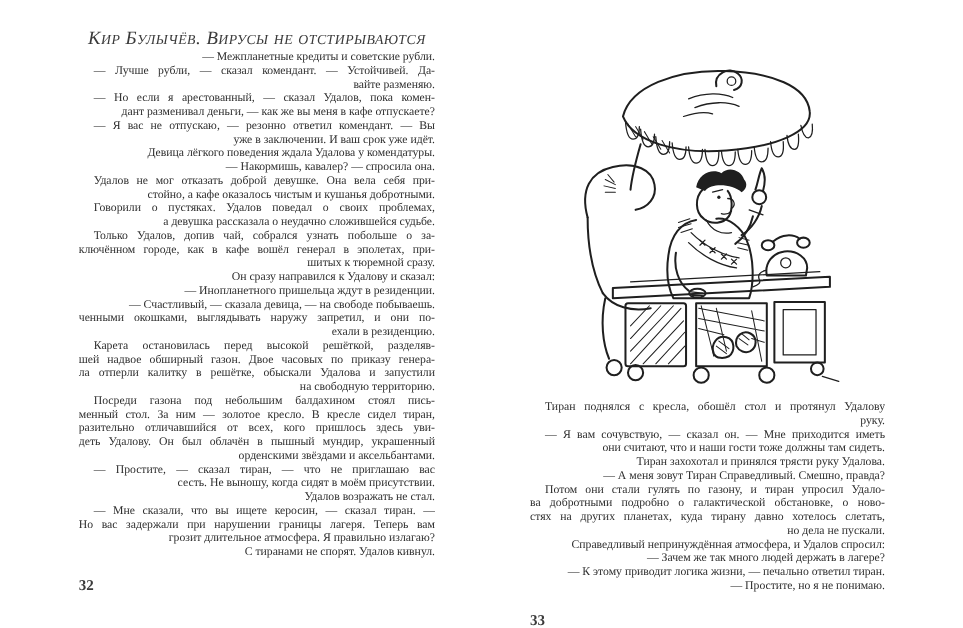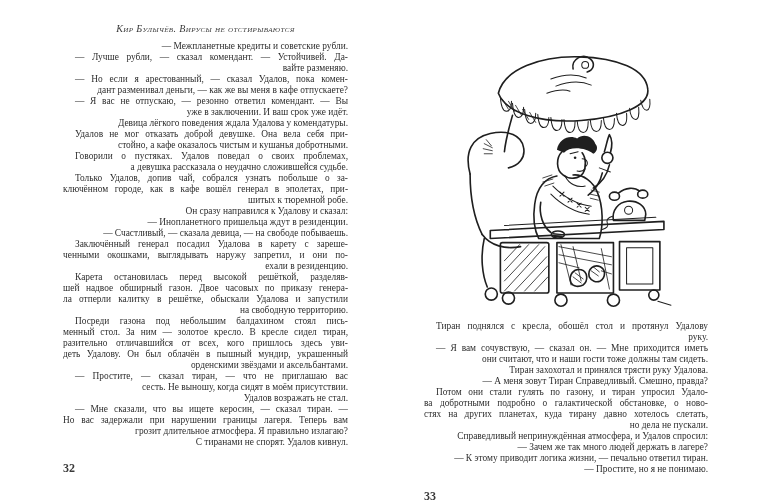--- a/index.html
+++ b/index.html
@@ -9,21 +9,21 @@
     color:#2e2e2e;
     -webkit-font-smoothing:antialiased;
   }
   .spread{position:relative;width:770px;height:502px;background:#ffffff;}
   .page{position:absolute;top:0;height:502px;}
   .page-left{left:63px;width:285px;}
   .page-right{left:424px;width:284px;margin-top:28px;}
   .running-header{
     position:absolute;top:23px;left:0;width:100%;
     text-align:center;font-style:italic;font-variant:small-caps;
-    font-size:10px;letter-spacing:0.4px;color:#3a3a3a;white-space:nowrap;
+    font-size:15px;letter-spacing:0.4px;color:#3a3a3a;white-space:nowrap;
   }
   .body-text{position:absolute;left:0;width:100%;}
   .body-left{top:41px;}
   .body-right{top:293px;}
   .line{
     height:11px;line-height:11px;font-size:9.4px;overflow:hidden;
     text-align:right;white-space:normal;
   }
   .line.j{text-align:justify;text-align-last:justify;-moz-text-align-last:justify;}
   .line.ind{text-indent:12px;}
@@ -49,31 +49,31 @@
     <div class="running-header">Кир Булычёв. Вирусы не отстирываются</div>
     <div class="body-text body-left" id="leftBody">
         <div class="line ind">— Межпланетные кредиты и советские рубли.</div>
         <div class="line j ind">— Лучше рубли, — сказал комендант. — Устойчивей. Да-</div>
         <div class="line">вайте разменяю.</div>
         <div class="line j ind">— Но если я арестованный, — сказал Удалов, пока комен-</div>
         <div class="line">дант разменивал деньги, — как же вы меня в кафе отпускаете?</div>
         <div class="line j ind">— Я вас не отпускаю, — резонно ответил комендант. — Вы</div>
         <div class="line">уже в заключении. И ваш срок уже идёт.</div>
         <div class="line ind">Девица лёгкого поведения ждала Удалова у комендатуры.</div>
+        <div class="line ind">— Накормишь, кавалер? — спросила она.</div>
         <div class="line j ind">Удалов не мог отказать доброй девушке. Она вела себя при-</div>
         <div class="line">стойно, а кафе оказалось чистым и кушанья добротными.</div>
         <div class="line j ind">Говорили о пустяках. Удалов поведал о своих проблемах,</div>
         <div class="line">а девушка рассказала о неудачно сложившейся судьбе.</div>
         <div class="line j ind">Только Удалов, допив чай, собрался узнать побольше о за-</div>
         <div class="line j">ключённом городе, как в кафе вошёл генерал в эполетах, при-</div>
-        <div class="line">шитых к тюремной робе.</div>
+        <div class="line">шитых к тюремной сразу.</div>
         <div class="line ind">Он сразу направился к Удалову и сказал:</div>
         <div class="line ind">— Инопланетного пришельца ждут в резиденции.</div>
         <div class="line ind">— Счастливый, — сказала девица, — на свободе побываешь.</div>
-        <div class="line j ind">Заключённый генерал посадил Удалова в карету с зареше-</div>
         <div class="line j">ченными окошками, выглядывать наружу запретил, и они по-</div>
         <div class="line">ехали в резиденцию.</div>
         <div class="line j ind">Карета остановилась перед высокой решёткой, разделяв-</div>
         <div class="line j">шей надвое обширный газон. Двое часовых по приказу генера-</div>
         <div class="line j">ла отперли калитку в решётке, обыскали Удалова и запустили</div>
         <div class="line">на свободную территорию.</div>
         <div class="line j ind">Посреди газона под небольшим балдахином стоял пись-</div>
         <div class="line j">менный стол. За ним — золотое кресло. В кресле сидел тиран,</div>
         <div class="line j">разительно отличавшийся от всех, кого пришлось здесь уви-</div>
         <div class="line j">деть Удалову. Он был облачён в пышный мундир, украшенный</div>

